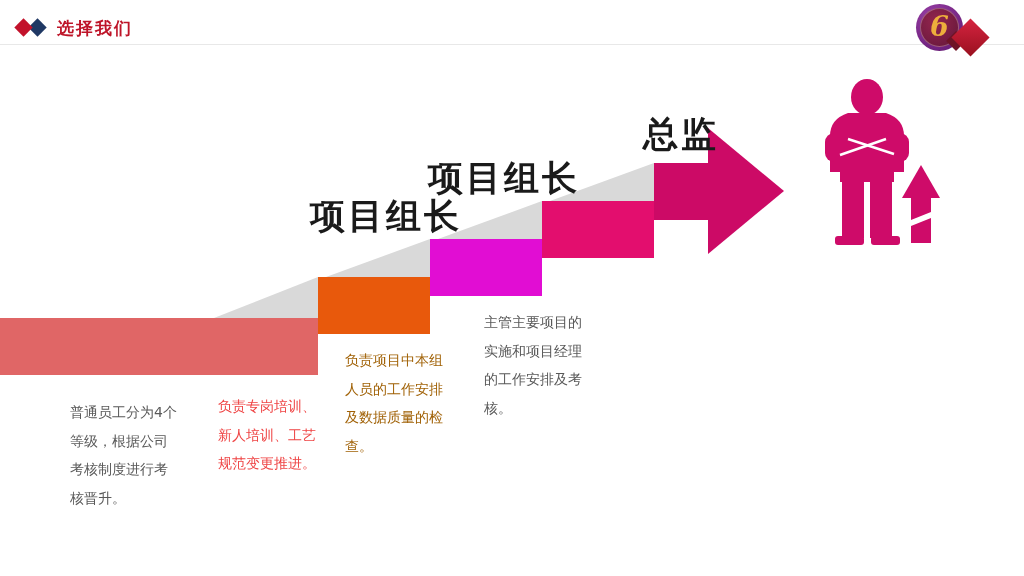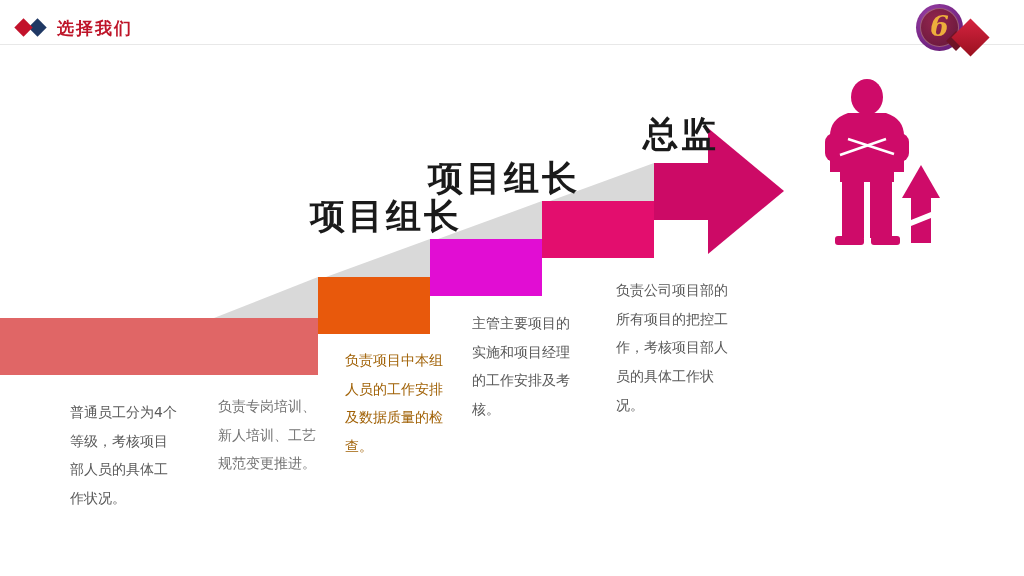--- a/index.html
+++ b/index.html
@@ -42,21 +42,21 @@
   .level-label{
     position:absolute;font-weight:bold;font-size:35px;letter-spacing:3px;color:#1a1a1a;
     white-space:nowrap;line-height:1.2;
   }
   .level-desc{
     position:absolute;font-size:14px;line-height:2.05;width:109px;text-align:left;
   }
   .ll1{left:72px;top:270px;}  .ld1{left:70px;top:398px;}
   .ll2{left:208px;top:233px;} .ld2{left:218px;top:392px;}
   .ll3{left:310px;top:195px;} .ld3{left:345px;top:346px;}
-  .ll4{left:428px;top:157px;} .ld4{left:472px;top:309px;}
+  .ll4{left:428px;top:157px;} .ld4{left:484px;top:309px;font-family:Liberation Serif, serif;}
   .ll5{left:643px;top:113px;} .ld5{left:616px;top:276px;width:112px;}
 </style>
 </head>
 <body>
 
 <div class="slide">
 
   <svg class="art" viewBox="0 0 1024 576" aria-hidden="true">
 
     <polygon points="214,318 318,277 318,318" style="fill: rgb(217, 217, 217);"></polygon>
@@ -104,19 +104,18 @@
       <span class="badge-number" style="color: rgb(237, 175, 60);">6</span>
     </div>
   </div>
   <div class="badge-diamond-sm"></div>
   <div class="badge-diamond"></div>
 
   <div class="level-label ll3">项目组长</div>
   <div class="level-label ll4">项目组长</div>
   <div class="level-label ll5">总监</div>
 
-  <div class="level-desc ld1" style="color: rgb(89, 89, 89);">普通员工分为4个等级，考核项目部人员的具体工作状况。</div>
-  <div class="level-desc ld2" style="color: #737373;">负责专岗培训、新人培训、工艺规范变更推进。</div>
+  <div class="level-desc ld1" style="color: rgb(89, 89, 89);">普通员工分为4个等级，根据公司考核制度进行考核晋升。</div>
+  <div class="level-desc ld2" style="color: #ef4444;">负责专岗培训、新人培训、工艺规范变更推进。</div>
   <div class="level-desc ld3" style="color: #a16207;">负责项目中本组人员的工作安排及数据质量的检查。</div>
   <div class="level-desc ld4" style="color: rgb(89, 89, 89);">主管主要项目的实施和项目经理的工作安排及考核。</div>
-  <div class="level-desc ld5" style="color: rgb(89, 89, 89);">负责公司项目部的所有项目的把控工作，考核项目部人员的具体工作状况。</div>
 
 </div>
 
 </body></html>

